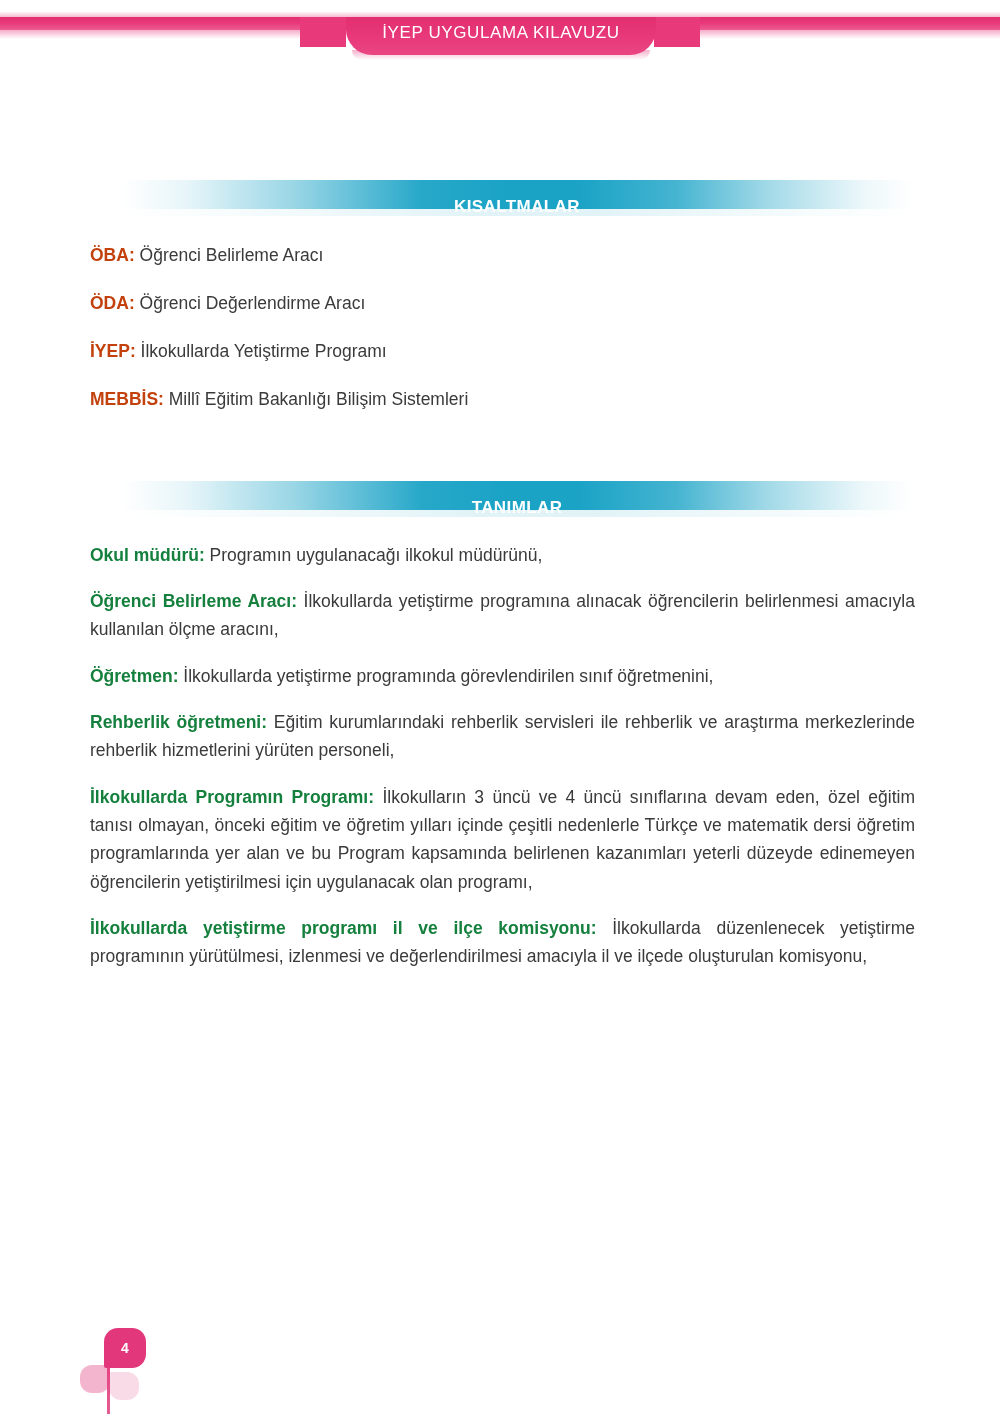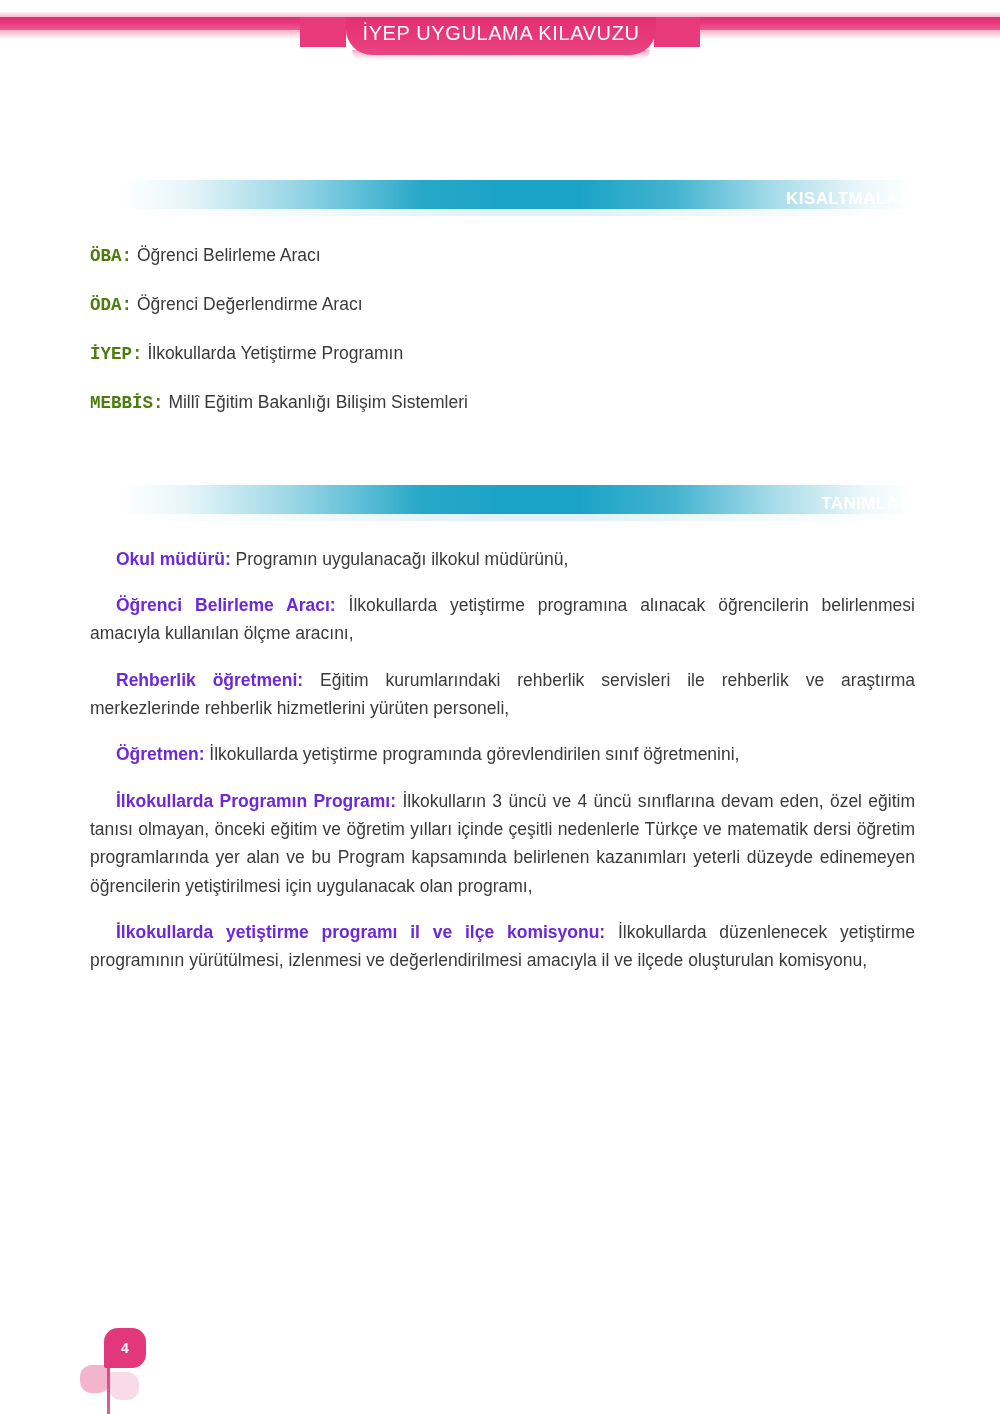--- a/index.html
+++ b/index.html
@@ -105,21 +105,21 @@
   }
   .header-title {
     position: absolute;
     top: 17px;
     left: 346px;
     width: 310px;
     height: 32px;
     line-height: 32px;
     text-align: center;
     color: #ffffff;
-    font-size: 20px;
+    font-size: 17px;
     letter-spacing: 0.6px;
     font-weight: 400;
     white-space: nowrap;
   }
 
   
   .content {
     position: absolute;
     top: 180px;
     left: 90px;
@@ -139,26 +139,26 @@
         rgba(27,163,198,0.95) 38%,
         #1ba3c6               48%,
         #1ba3c6               58%,
         rgba(27,163,198,0.82) 70%,
         rgba(27,163,198,0.40) 82%,
         rgba(27,163,198,0.08) 94%,
         rgba(27,163,198,0.00) 100%);
   }
   .section-bar .section-title {
     position: absolute;
-    top: 4px;
+    top: 12px;
     left: 0;
     width: 100%;
     height: 29px;
     line-height: 29px;
-    text-align: right;
+    text-align: center;
     color: #ffffff;
     font-size: 17px;
     font-weight: 700;
     letter-spacing: 0.4px;
   }
   .section-bar-glow {
     height: 7px;
     margin: 0 0 0 32px;
     width: 790px;
     background: linear-gradient(to right,
@@ -171,31 +171,31 @@
   }
 
   
   .abbr-list { margin-top: 26px; }
   .abbr-item {
     font-size: 17.5px;
     line-height: 1.55;
     margin-bottom: 21px;
     color: #3a3a3c;
   }
-  .abbr-item b { color: #4d7c0f; font-weight: 700; font-family: Liberation Mono, monospace; }
+  .abbr-item b { color: #c2410c; font-weight: 700; }
 
   .defs-list { margin-top: 24px; }
   .def-item {
     font-size: 17.5px;
     line-height: 1.62;
     margin-bottom: 18px;
     color: #3a3a3c;
     text-align: justify;
   }
-  .def-item b { color: #6d28d9; font-weight: 700; margin-left: 26px; }
+  .def-item b { color: #15803d; font-weight: 700; }
 
   .gap-between-sections { height: 46px; }
 
   
   .footer-motif {
     position: absolute;
     left: 78px;
     top: 1322px;
     width: 120px;
     height: 92px;
@@ -276,21 +276,21 @@
         <p class="abbr-item">
           <b>ÖBA:</b>
           <span>Öğrenci Belirleme Aracı</span>
         </p>
         <p class="abbr-item">
           <b>ÖDA:</b>
           <span>Öğrenci Değerlendirme Aracı</span>
         </p>
         <p class="abbr-item">
           <b>İYEP:</b>
-          <span>İlkokullarda Yetiştirme Programın</span>
+          <span>İlkokullarda Yetiştirme Programı</span>
         </p>
         <p class="abbr-item">
           <b>MEBBİS:</b>
           <span>Millî Eğitim Bakanlığı Bilişim Sistemleri</span>
         </p>
       </div>
     </div>
 
     <div class="gap-between-sections"></div>
 
@@ -303,26 +303,26 @@
       <div class="defs-list">
         <p class="def-item">
           <b>Okul müdürü:</b>
           <span>Programın uygulanacağı ilkokul müdürünü,</span>
         </p>
         <p class="def-item">
           <b>Öğrenci Belirleme Aracı:</b>
           <span>İlkokullarda yetiştirme programına alınacak öğrencilerin belirlenmesi amacıyla kullanılan ölçme aracını,</span>
         </p>
         <p class="def-item">
+          <b>Öğretmen:</b>
+          <span>İlkokullarda yetiştirme programında görevlendirilen sınıf öğretmenini,</span>
+        </p>
+        <p class="def-item">
           <b>Rehberlik öğretmeni:</b>
           <span>Eğitim kurumlarındaki rehberlik servisleri ile rehberlik ve araştırma merkezlerinde rehberlik hizmetlerini yürüten personeli,</span>
-        </p>
-        <p class="def-item">
-          <b>Öğretmen:</b>
-          <span>İlkokullarda yetiştirme programında görevlendirilen sınıf öğretmenini,</span>
         </p>
         <p class="def-item">
           <b>İlkokullarda Programın Programı:</b>
           <span>İlkokulların 3 üncü ve 4 üncü sınıflarına devam eden, özel eğitim tanısı olmayan, önceki eğitim ve öğretim yılları içinde çeşitli nedenlerle Türkçe ve matematik dersi öğretim programlarında yer alan ve bu Program kapsamında belirlenen kazanımları yeterli düzeyde edinemeyen öğrencilerin yetiştirilmesi için uygulanacak olan programı,</span>
         </p>
         <p class="def-item">
           <b>İlkokullarda yetiştirme programı il ve ilçe komisyonu:</b>
           <span>İlkokullarda düzenlenecek yetiştirme programının yürütülmesi,  izlenmesi ve değerlendirilmesi amacıyla il ve ilçede oluşturulan komisyonu,</span>
         </p>
       </div>

